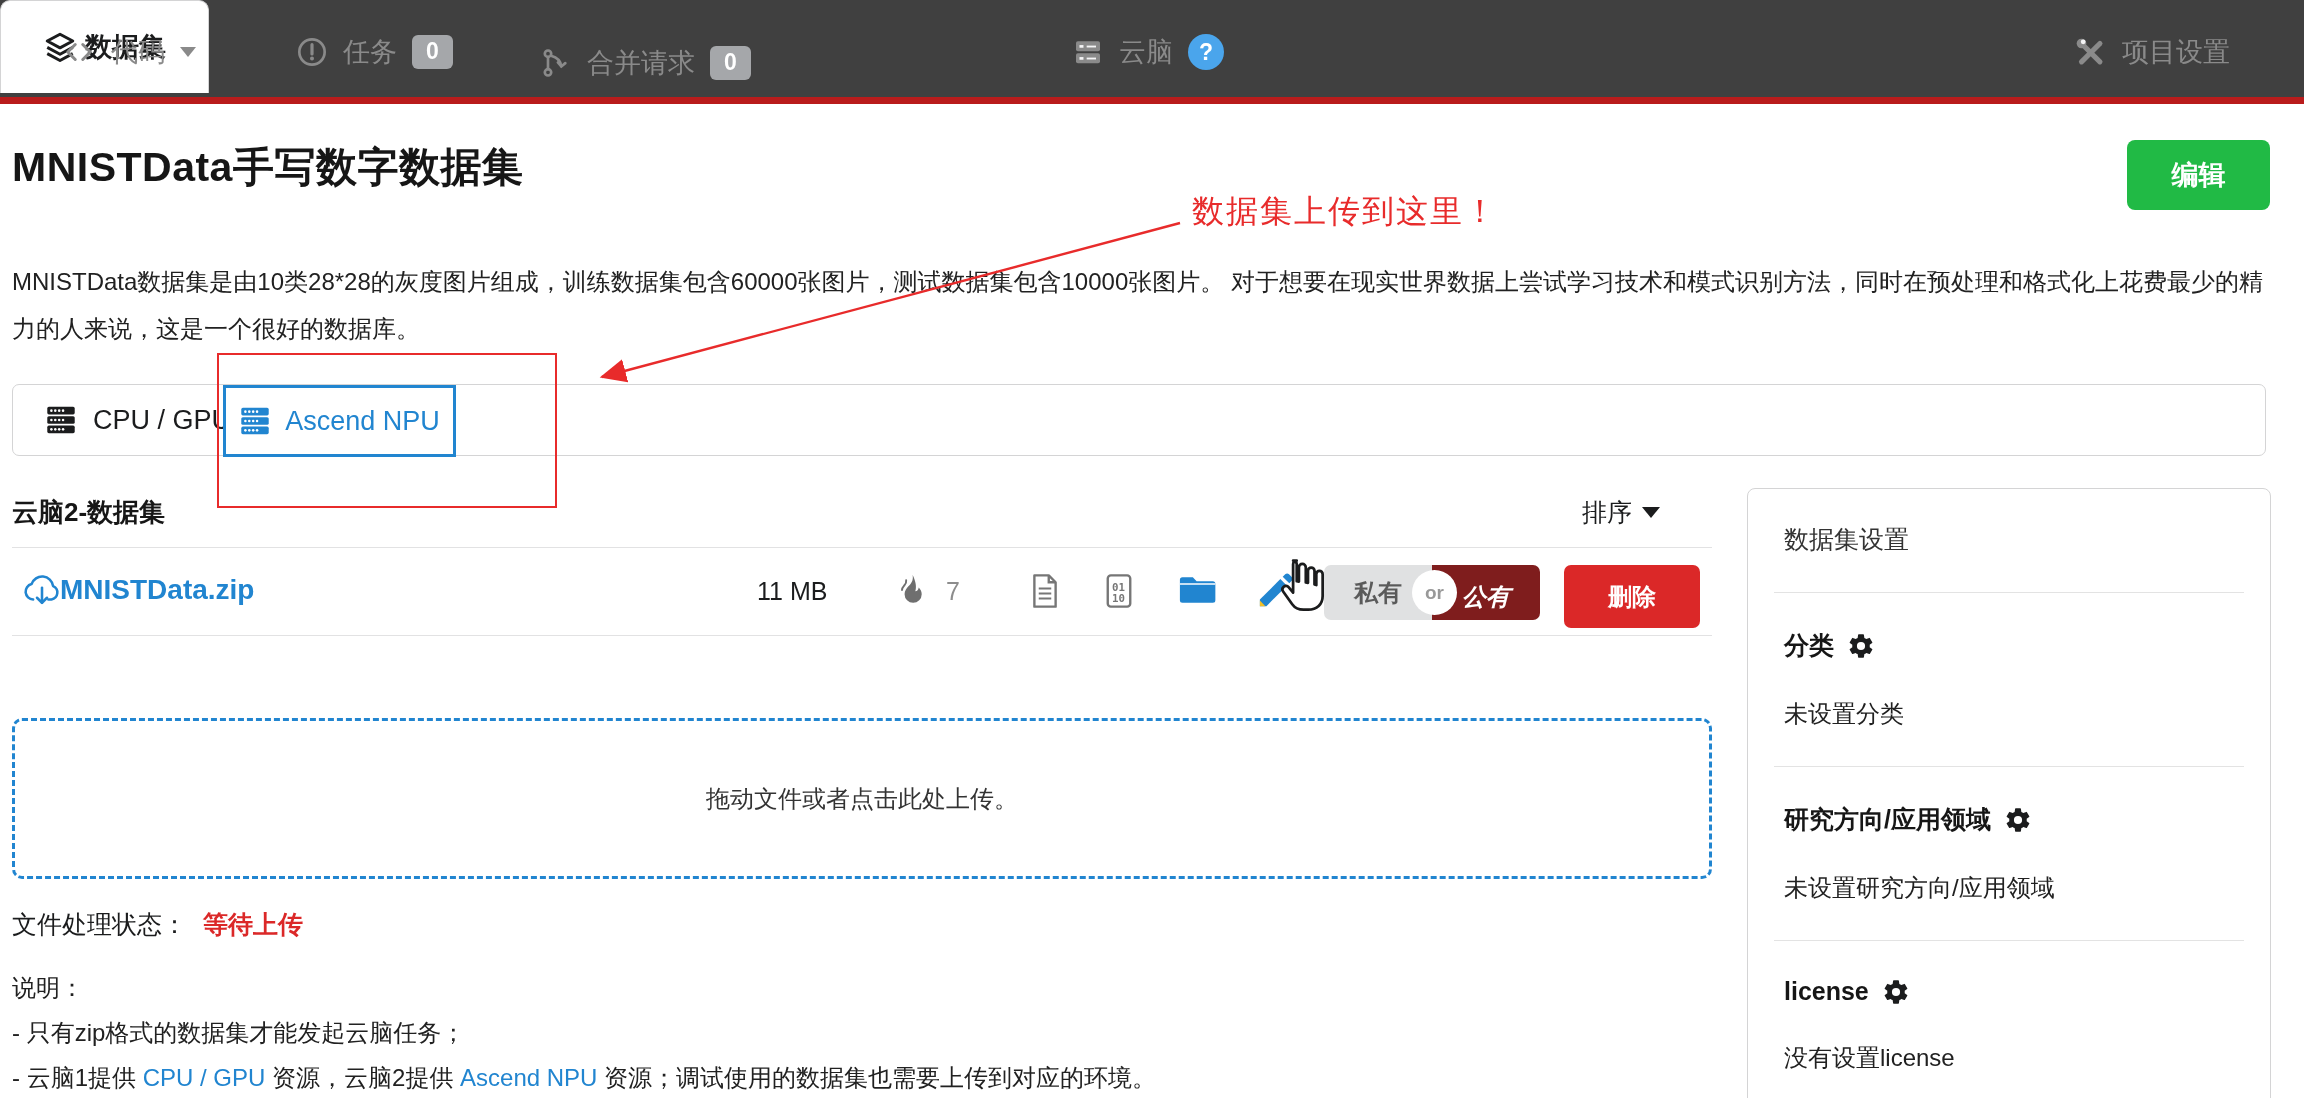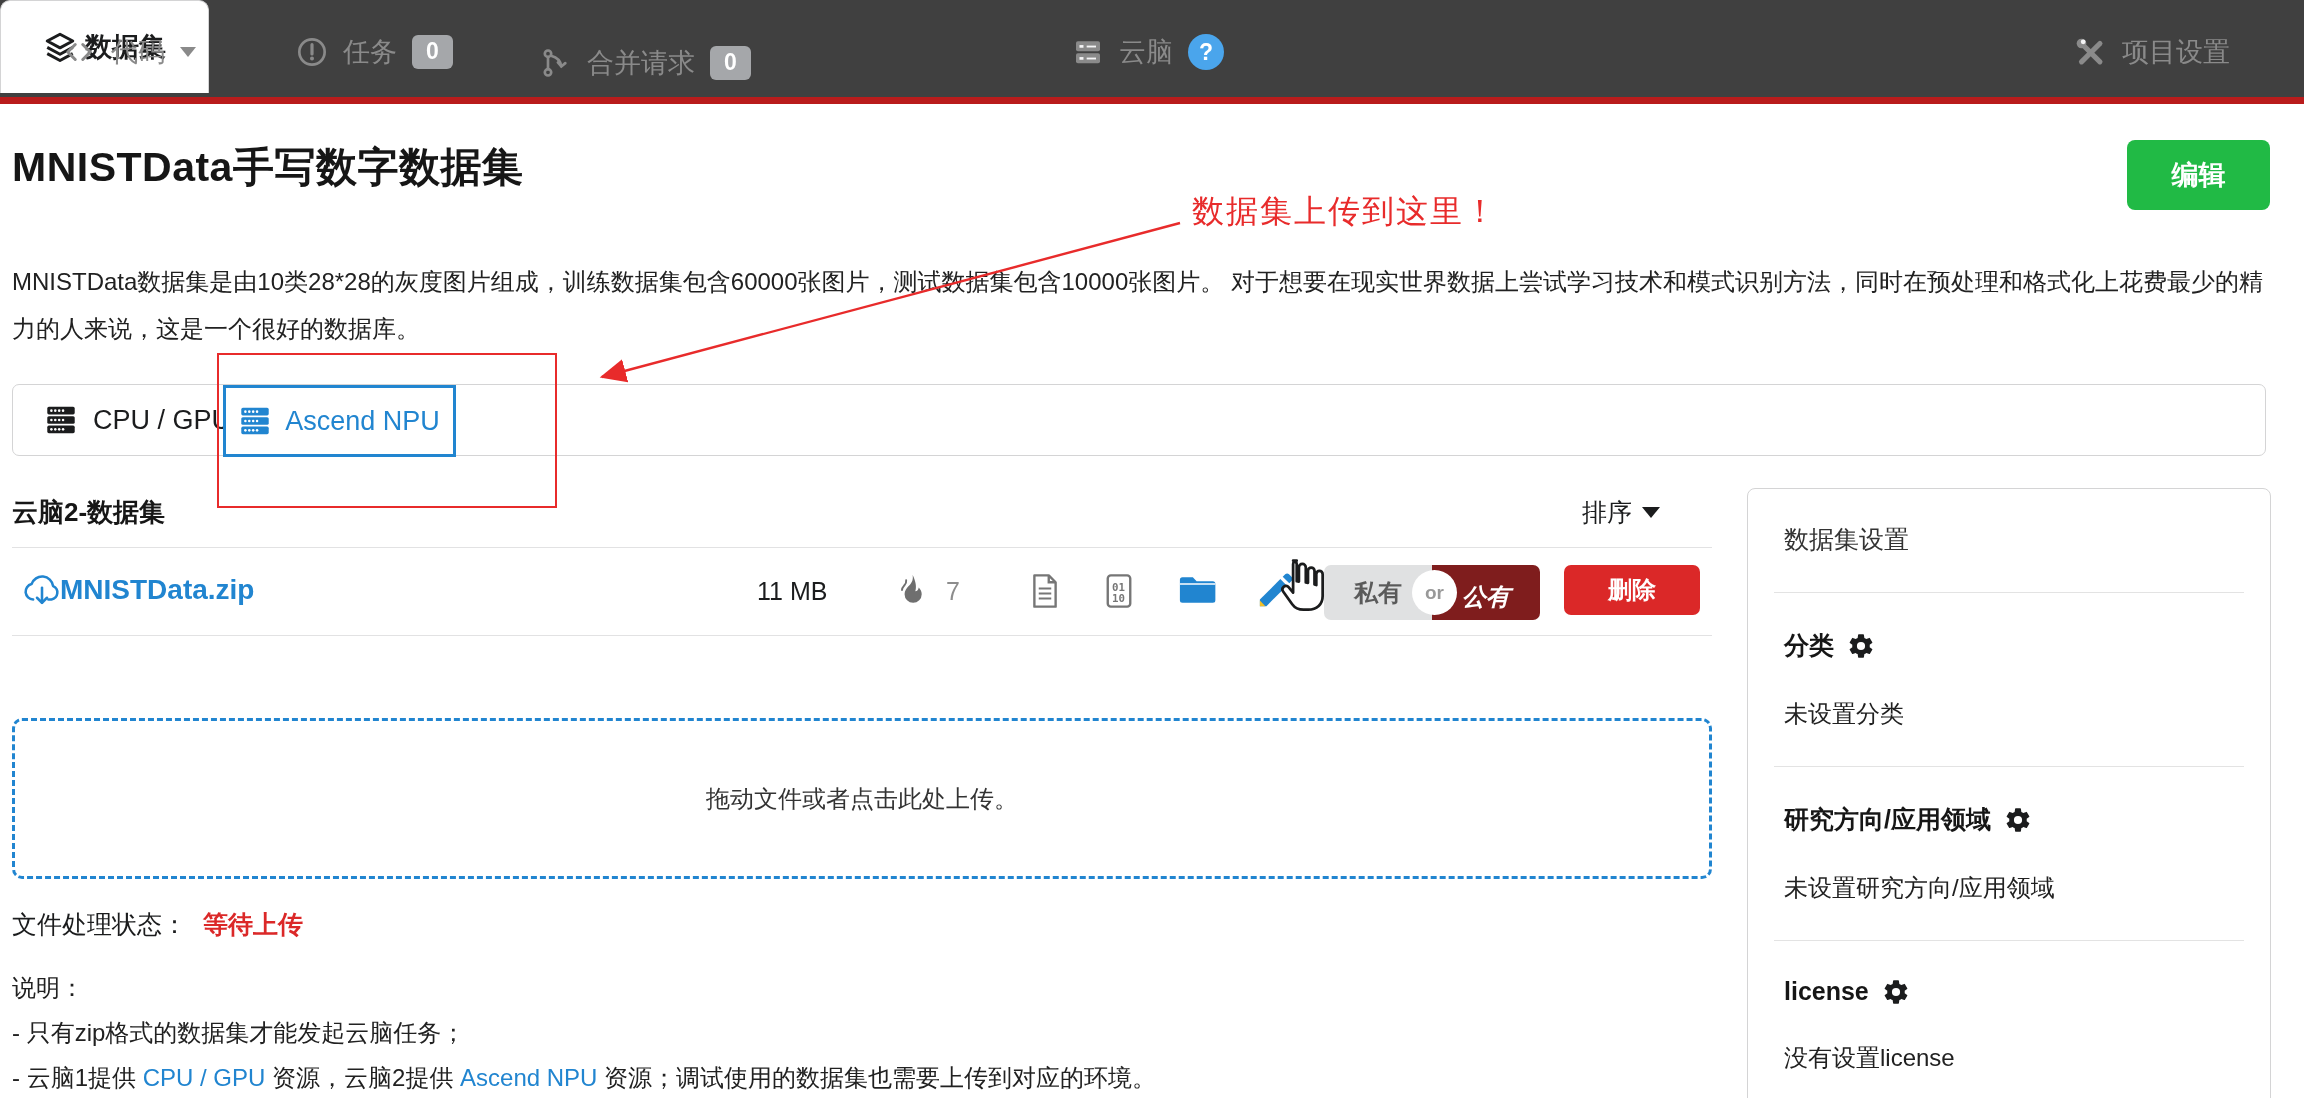--- a/index.html
+++ b/index.html
@@ -71,21 +71,21 @@
   #pencil-ic  { left:1240px; top:24px; cursor:pointer; }
   #cursor-ic  { left:1262px; top:8px; z-index:6; }
   #toggle-group { left:1312px; top:17px; height:55px; display:flex; }
   .tg-btn { height:55px; line-height:55px; font-size:24px; font-weight:bold; cursor:pointer; }
   #btn-private { background:#e0e1e2; color:rgba(0,0,0,.6); padding:0 30px;
     border-radius:7px 0 0 7px; }
   #btn-public  { background:#7f1d1d; color:#fff; padding:4px 30px; border-radius:0 7px 7px 0;font-style:italic; }
   #or-circle { position:absolute; left:88px; top:5px; width:45px; height:45px;
     border-radius:50%; background:#fff; color:#999; font-size:19px; font-weight:bold;
     display:flex; align-items:center; justify-content:center; z-index:3; }
-  #btn-delete { left:1552px; top:17px; width:136px; height:50px; background:#db2828;
+  #btn-delete { left:1552px; top:17px; width:136px; height:63px; background:#db2828;
     color:#fff; font-size:24px; font-weight:bold; border:none; border-radius:7px; cursor:pointer; }
 
   #dropzone { margin-top:82px; height:161px; border:3px dashed #2185d0; border-radius:10px;
     display:flex; align-items:center; justify-content:center; cursor:pointer; }
   #dropzone span { font-size:24px; color:#333; }
 
   #status-line { margin-top:29px; font-size:25px; display:flex; align-items:center; }
   #status-value { color:#db2828; font-weight:bold; margin-left:16px; }
 
   #notes { margin-top:24px; font-size:24px; color:#212121; line-height:45px; }

